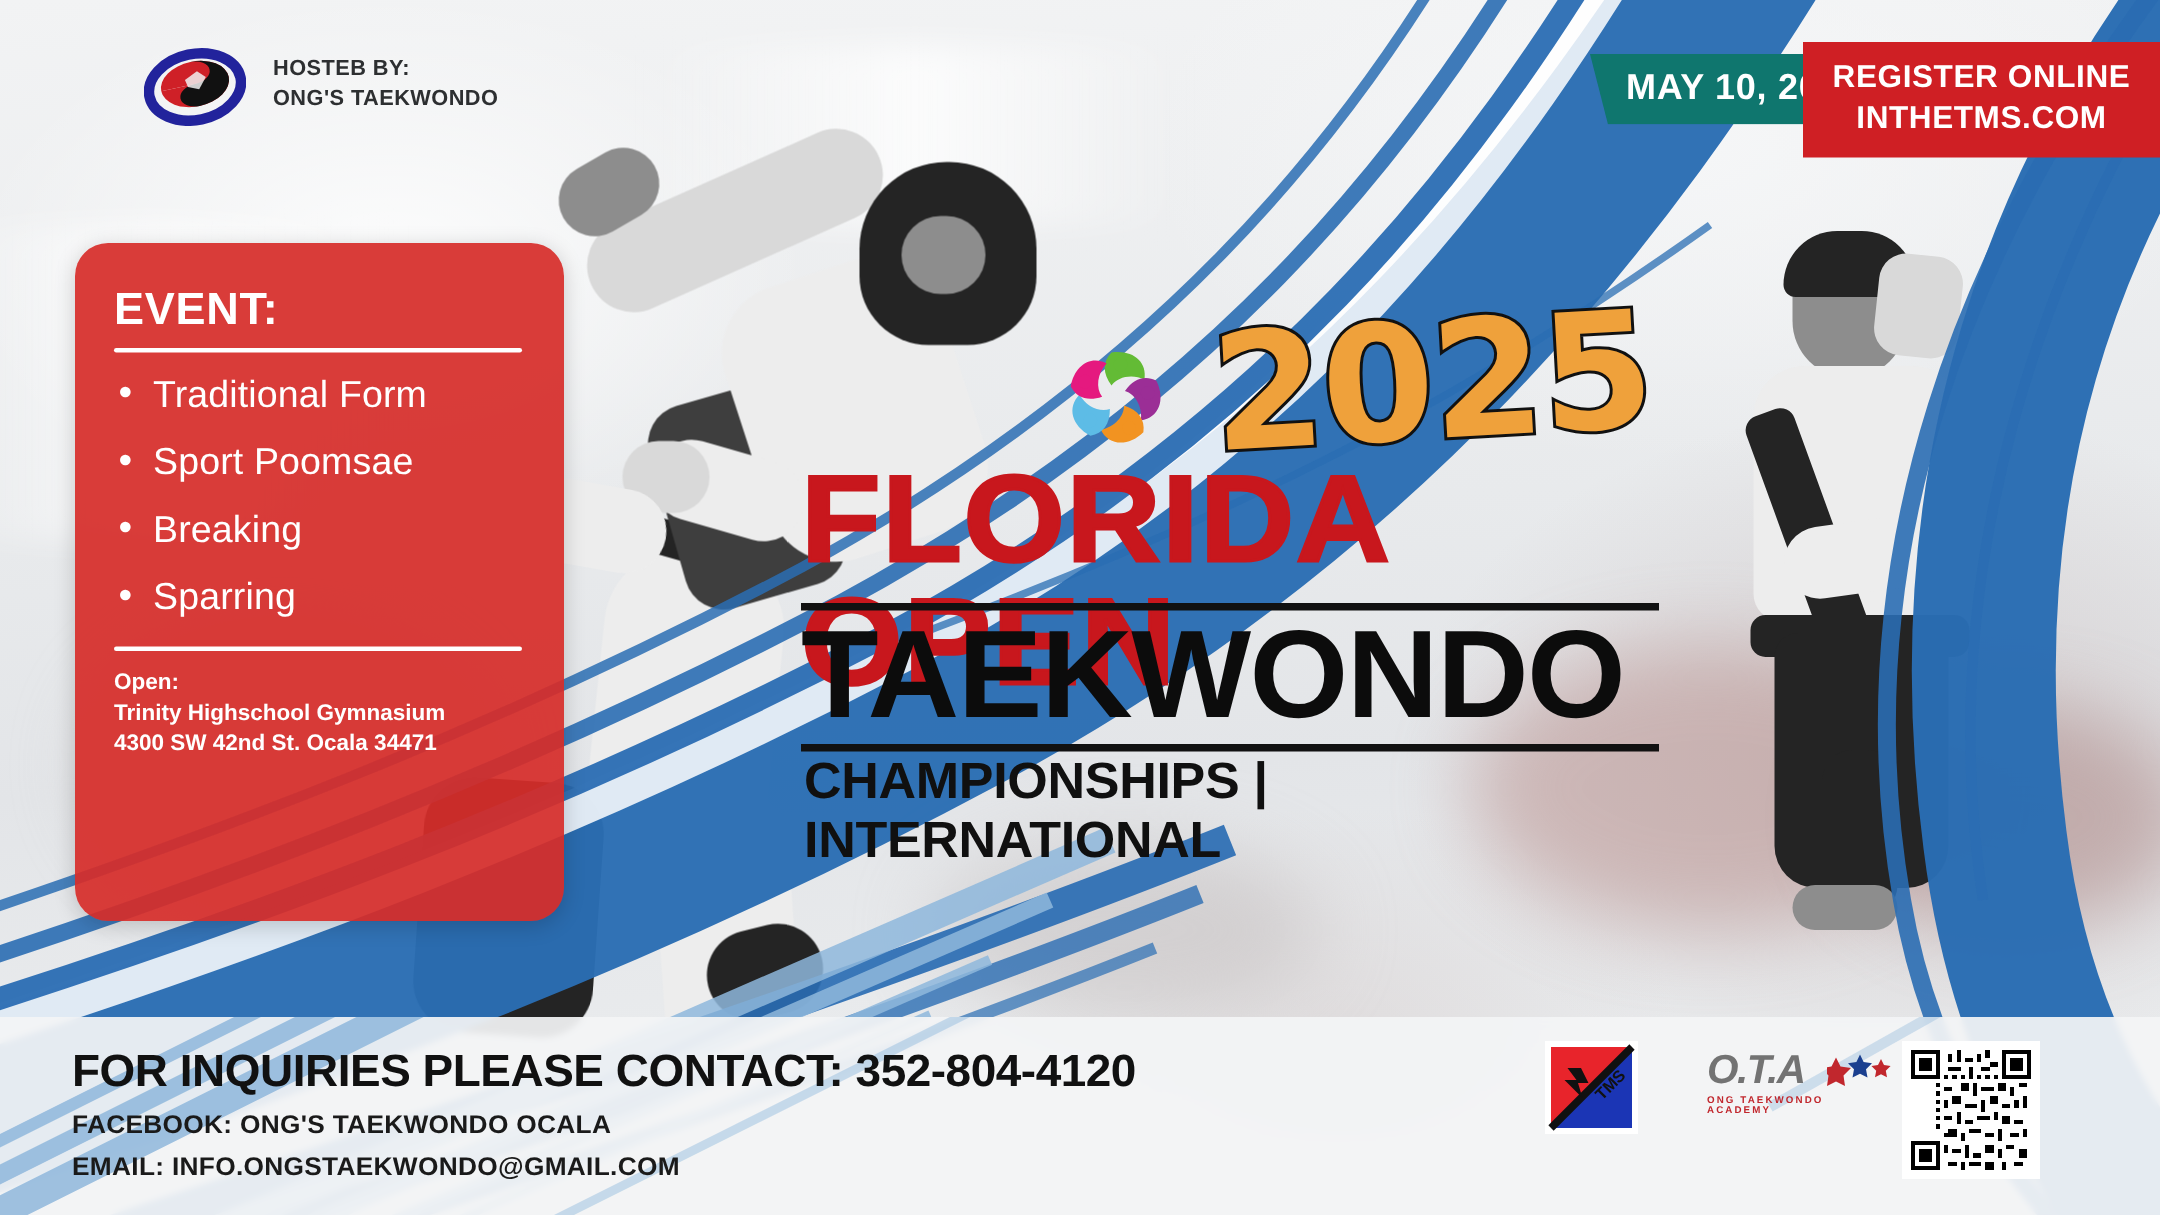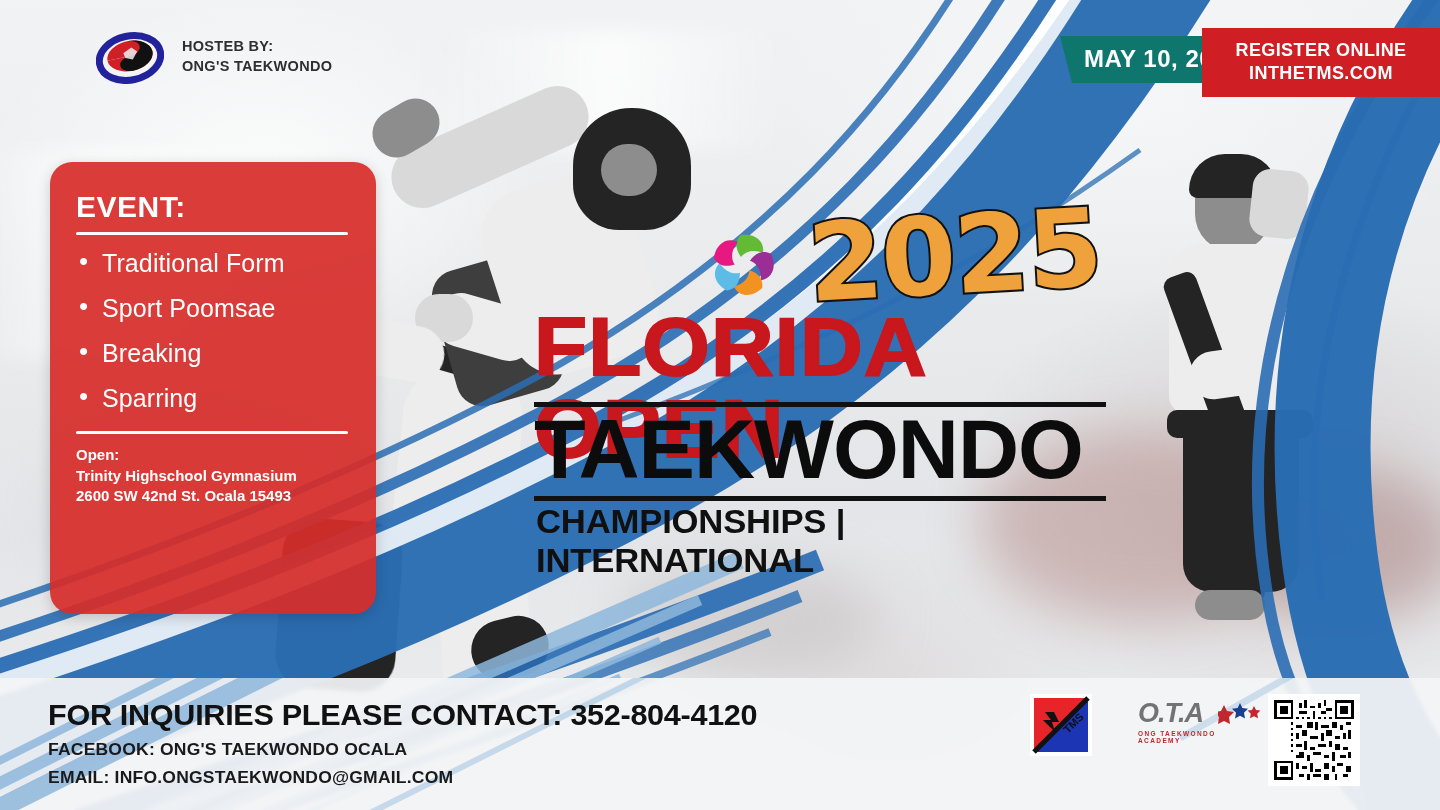--- a/index.html
+++ b/index.html
@@ -99,21 +99,21 @@
   .date-badge {
     position:absolute; left:1060px; top:36px; z-index:25;
     background:#0f766e; color:#fff;
     font-size:24px; font-weight:700; letter-spacing:.5px;
     padding:9px 22px 10px 24px;
     clip-path:polygon(0 0,100% 0,100% 100%,12px 100%);
   }
   .register-badge {
     position:absolute; left:1202px; top:28px; z-index:26;
     background:#cf1f24; color:#fff; text-align:center;
-    font-size:18px; font-weight:700; letter-spacing:.4px; line-height:1.28;
+    font-size:21px; font-weight:700; letter-spacing:.4px; line-height:1.28;
     padding:11px 18px 12px 18px; width:238px;
   }
 
   
   .title-block { position:absolute; left:520px; top:196px; width:600px; z-index:20; }
 
   .wt-logo { position:absolute; left:182px; top:30px; width:82px; height:78px; }
 
   .yr {
     position:absolute; left:288px; top:6px;
@@ -315,21 +315,21 @@
     <div class="panel-rule"></div>
     <ul class="event-list">
       <li>Traditional Form</li>
       <li>Sport Poomsae</li>
       <li>Breaking</li>
       <li>Sparring</li>
     </ul>
     <div class="panel-rule bottom"></div>
     <div class="venue-label nosel">Open:</div>
     <div class="venue-line nosel">Trinity Highschool Gymnasium</div>
-    <div class="venue-line nosel">2600 SW 42nd St. Ocala 15493</div>
+    <div class="venue-line nosel">4300 SW 42nd St. Ocala 34471</div>
   </div>
 
   <div class="title-block nosel">
 
     <div class="wt-logo">
       <svg width="82" height="78" viewBox="0 0 82 78">
         <g transform="translate(41,39)">
           <g transform="rotate(0)">
             <path d="M-2,-30 C12,-32 22,-24 20,-12 C12,-16 2,-14 -2,-8 C-8,-16 -8,-24 -2,-30 Z" fill="#63bb35"></path>
             <circle cx="4" cy="-22" r="4.6" fill="#63bb35"></circle>

